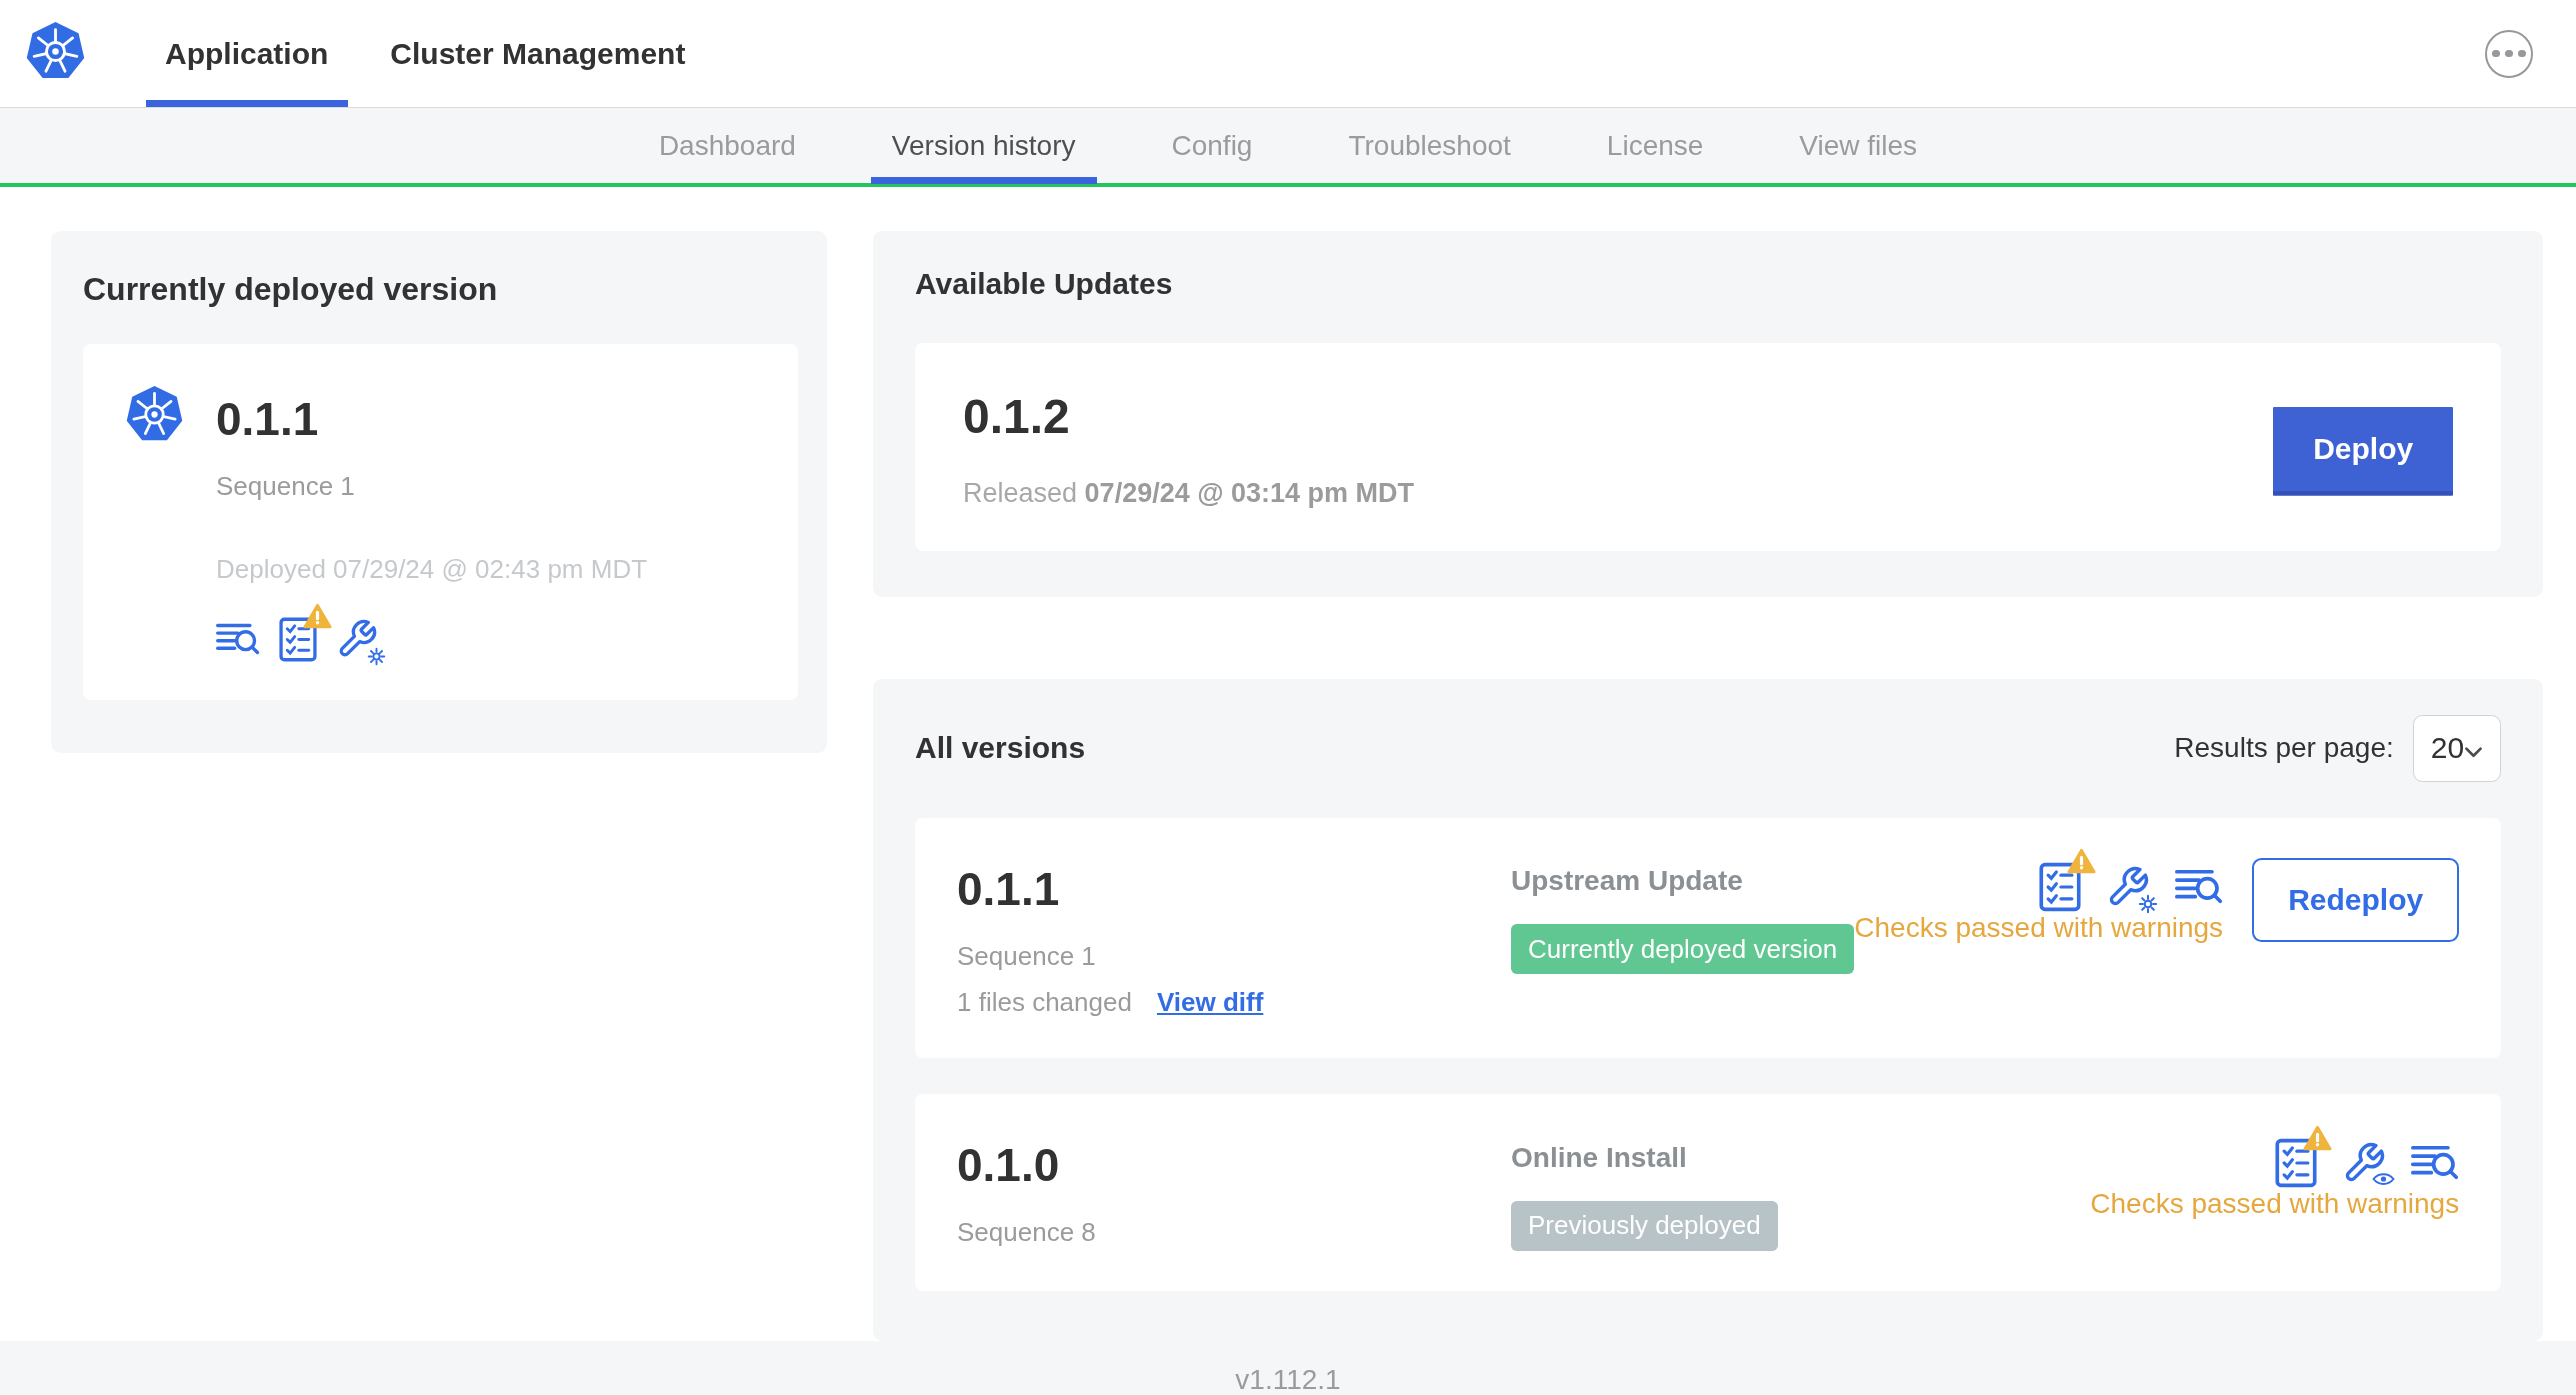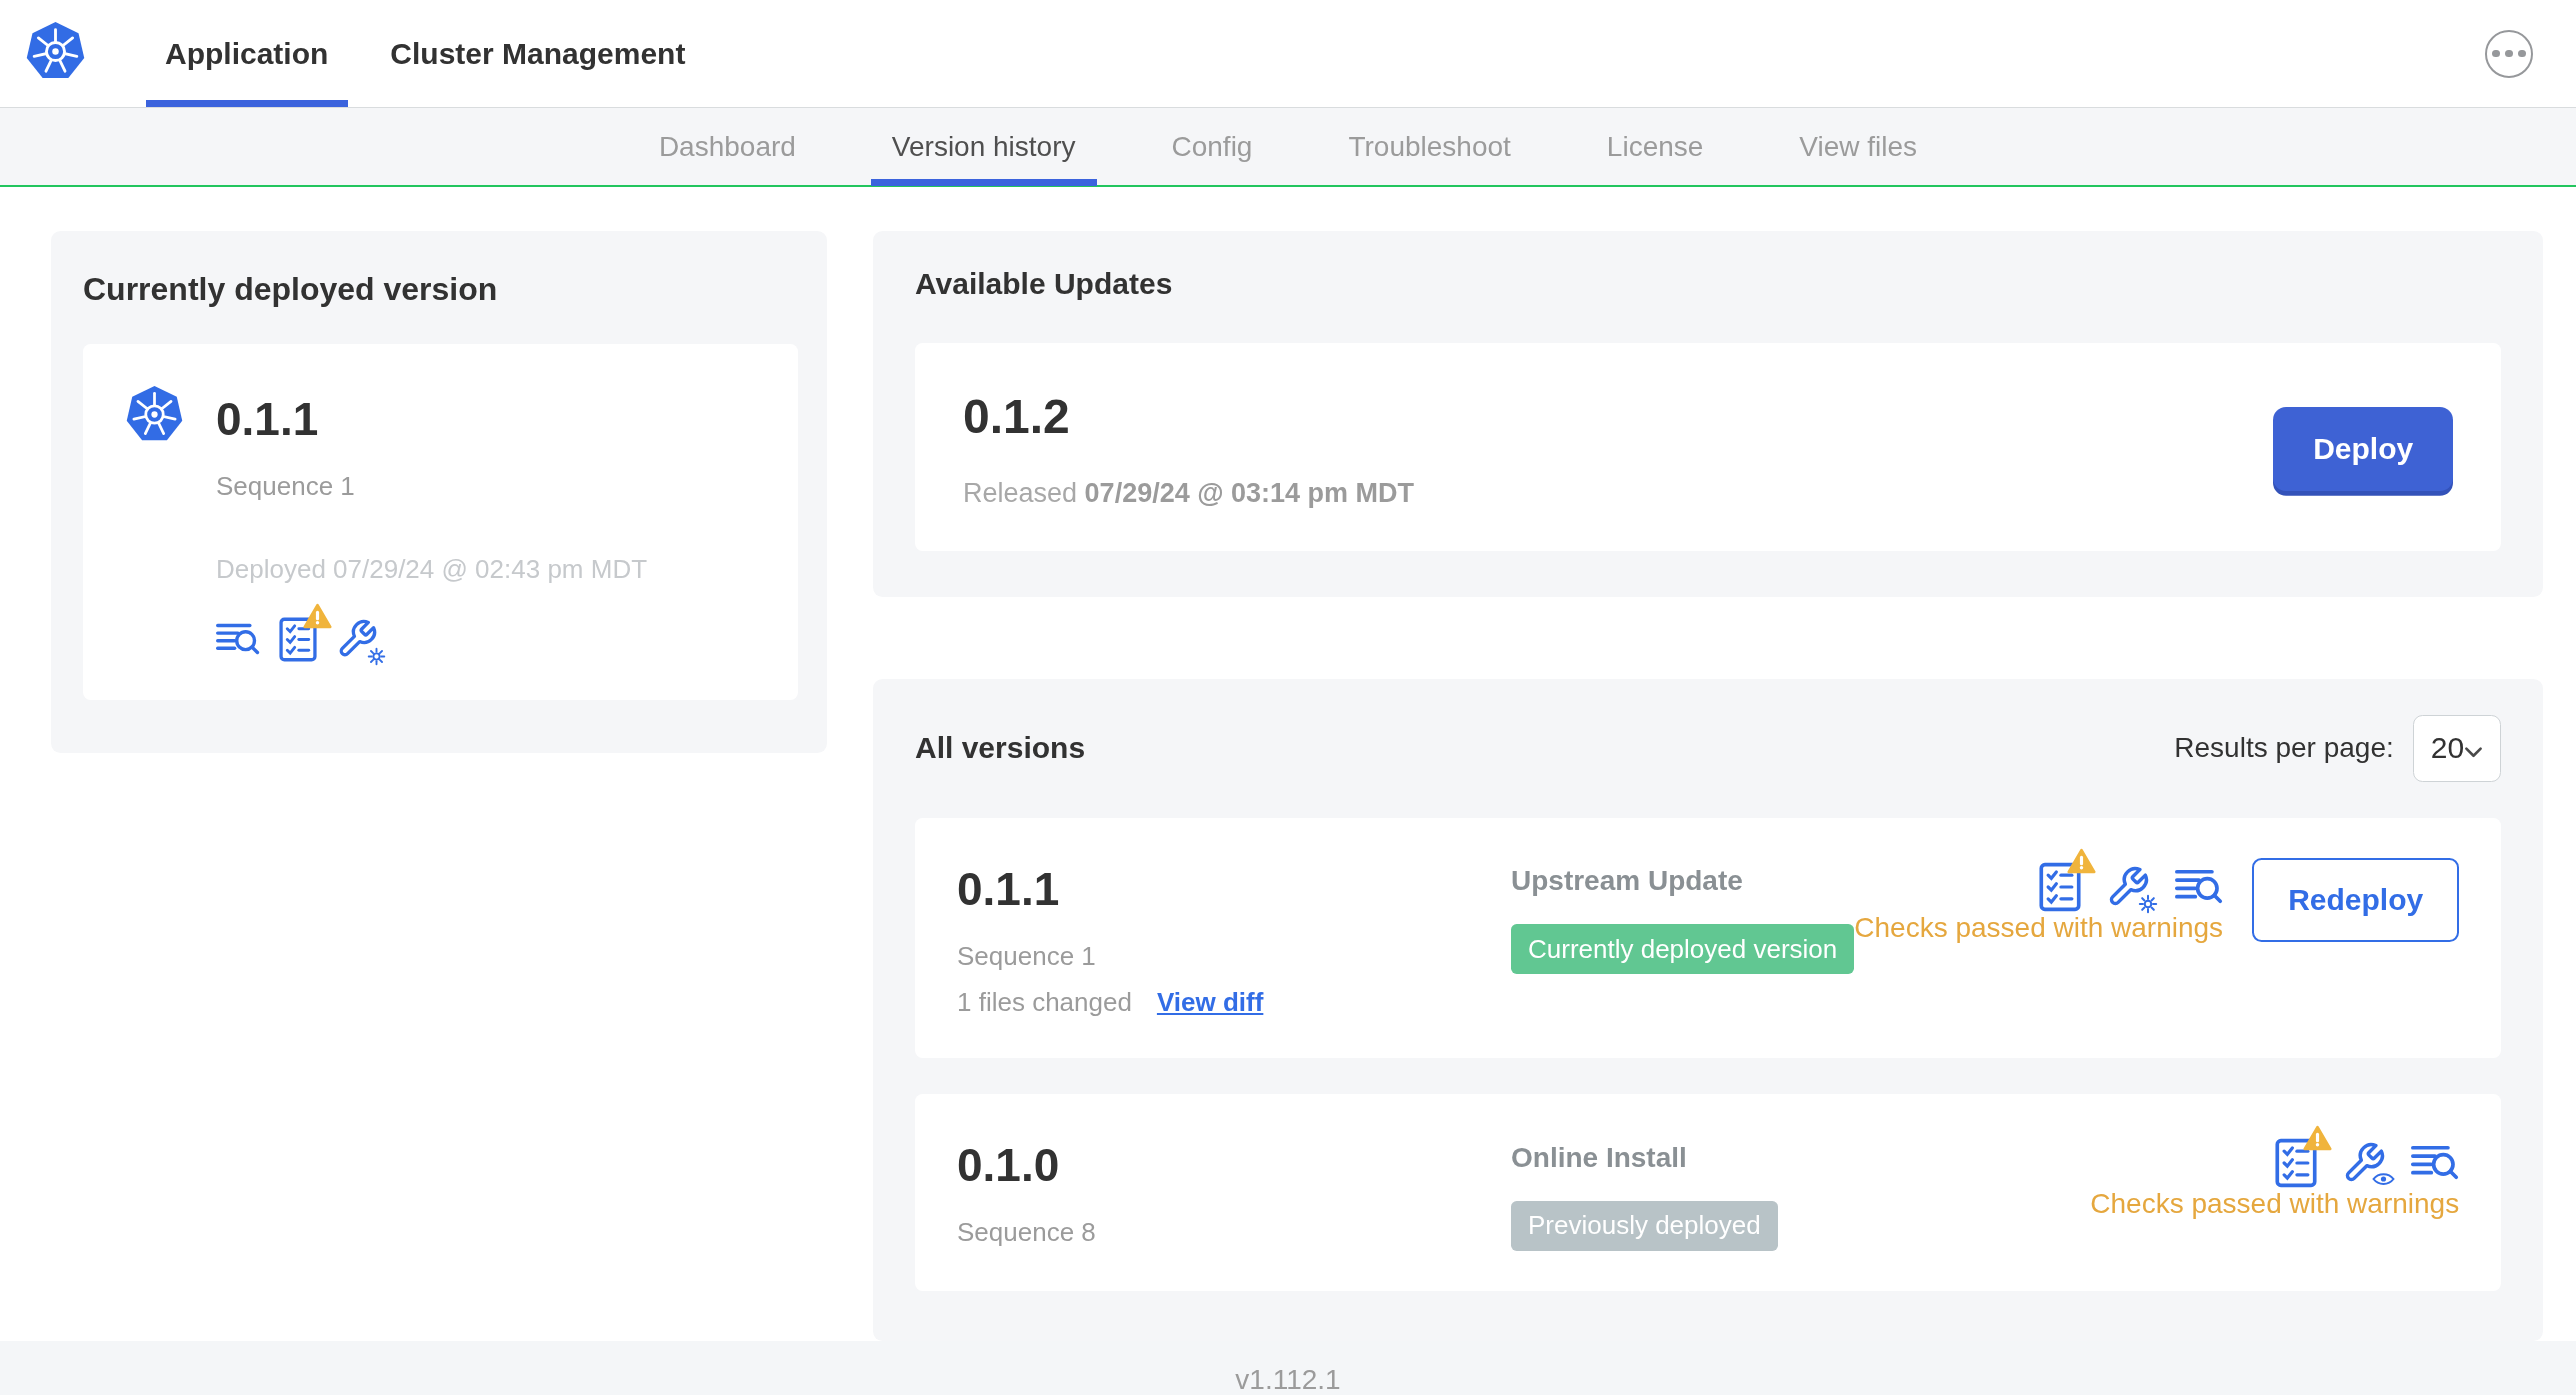--- a/index.html
+++ b/index.html
@@ -42,21 +42,21 @@
     border: 2.4px solid #96989b; background: #fff;
     display: flex; align-items: center; justify-content: center; gap: 5.7px;
     cursor: pointer;
   }
   .ellipsis-btn .dot { width: 7.6px; height: 7.6px; border-radius: 50%; background: #96989b; }
 
   
   .subnav {
     height: 79px;
     background: #f5f6f8;
-    border-bottom: 2px solid #22c55e;
+    border-bottom: 4px solid #22c55e;
     display: flex; justify-content: center; gap: 96px;
     flex: 0 0 auto;
   }
   .subnav-tab {
     display: flex; align-items: center;
     font-size: 28px; color: #9b9b9b; position: relative; cursor: pointer; white-space: nowrap;
   }
   .subnav-tab.active { color: #4f4f4f; }
   .subnav-tab.active::after {
     content: ""; position: absolute; left: -21px; right: -21px; bottom: -1px;
@@ -96,21 +96,21 @@
     padding: 46px 48px 42px;
     display: flex; justify-content: space-between; align-items: center;
   }
   .update-version { font-size: 48px; font-weight: 700; }
   .released { margin-top: 34px; font-size: 27px; color: #a8a8a8; }
   .released b { color: #9b9b9b; font-weight: 700; }
   .deploy-btn {
     background: #3e62d4; color: #fff;
     font-family: "Liberation Sans", sans-serif;
     font-size: 30px; font-weight: 700;
-    padding: 25px 40px; border: none; border-radius: 13px;
+    padding: 25px 40px; border: none; border-radius: 1px;
     box-shadow: 0 4.8px 0 #3352b9; cursor: pointer;
   }
 
   .versions-panel { margin-top: 82px; padding: 36px 42px 50px; }
   .versions-header { display: flex; justify-content: space-between; align-items: center; }
   .results { display: flex; align-items: center; gap: 19px; font-size: 28px; color: #323232; }
   .select {
     background: #fff; border: 1.9px solid #ced3d6; border-radius: 9.5px;
     padding: 15.3px 17px; display: flex; align-items: center; 
     font-size: 30px; color: #323232; cursor: pointer;

